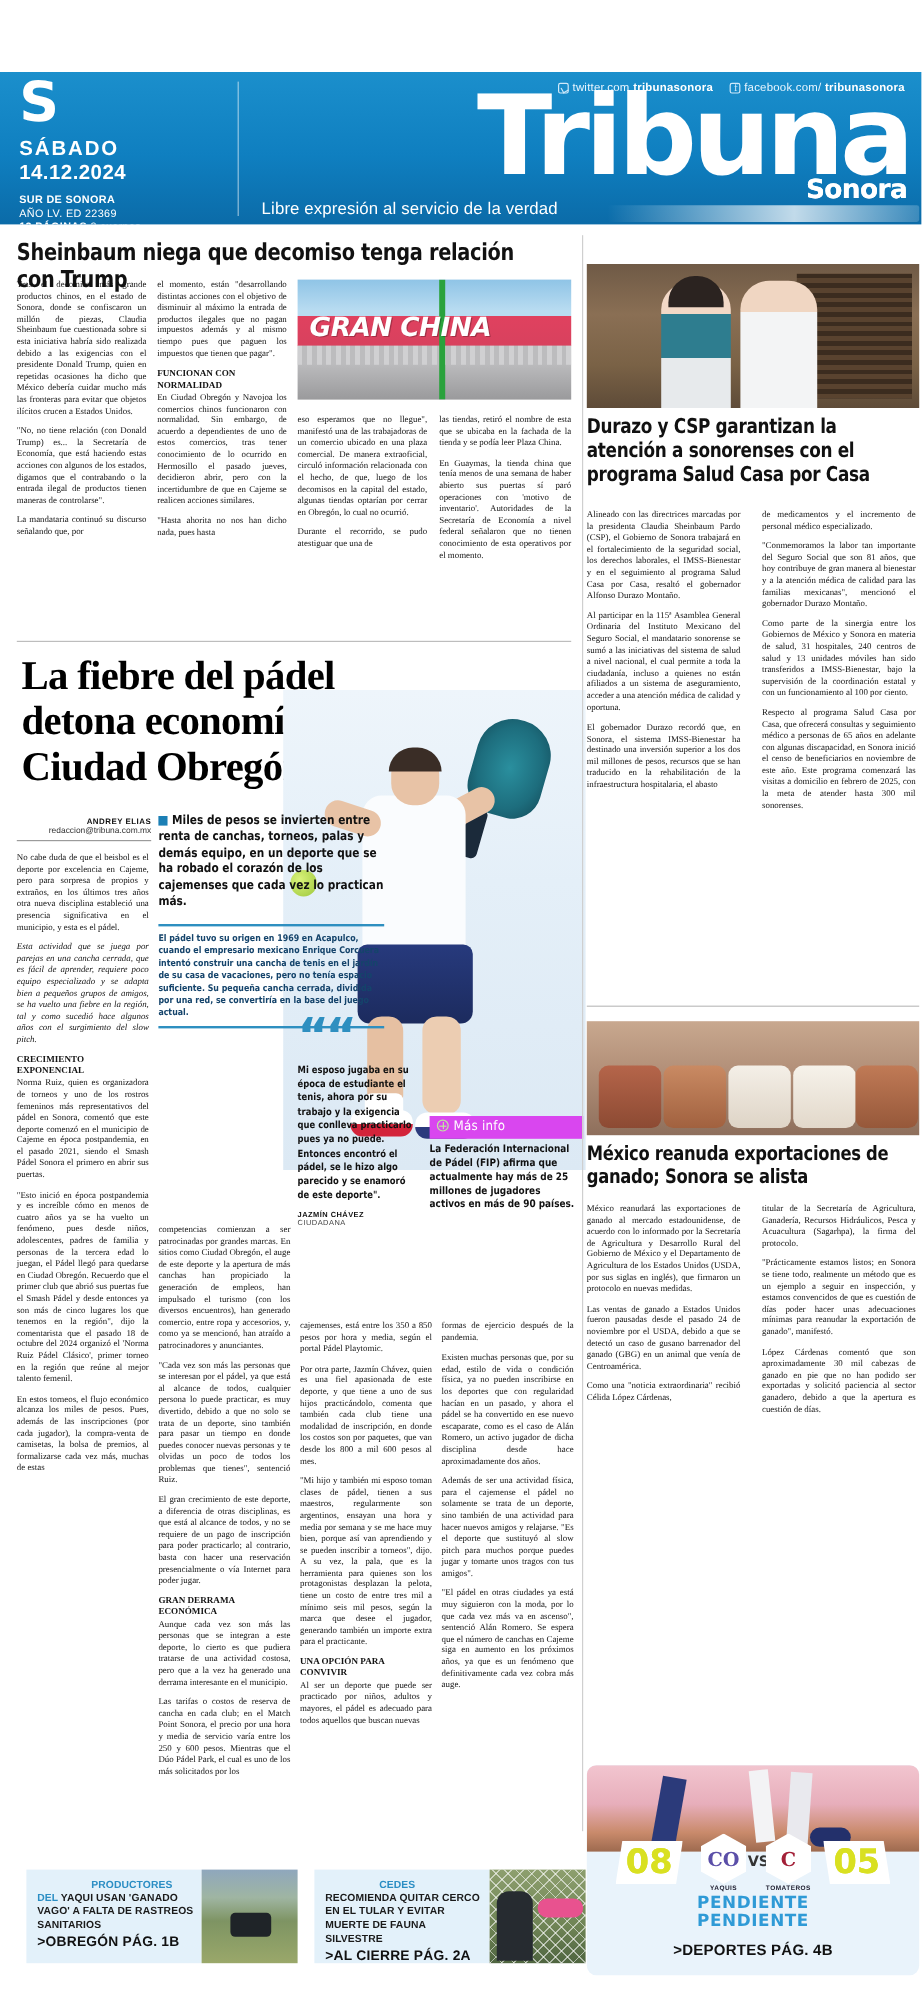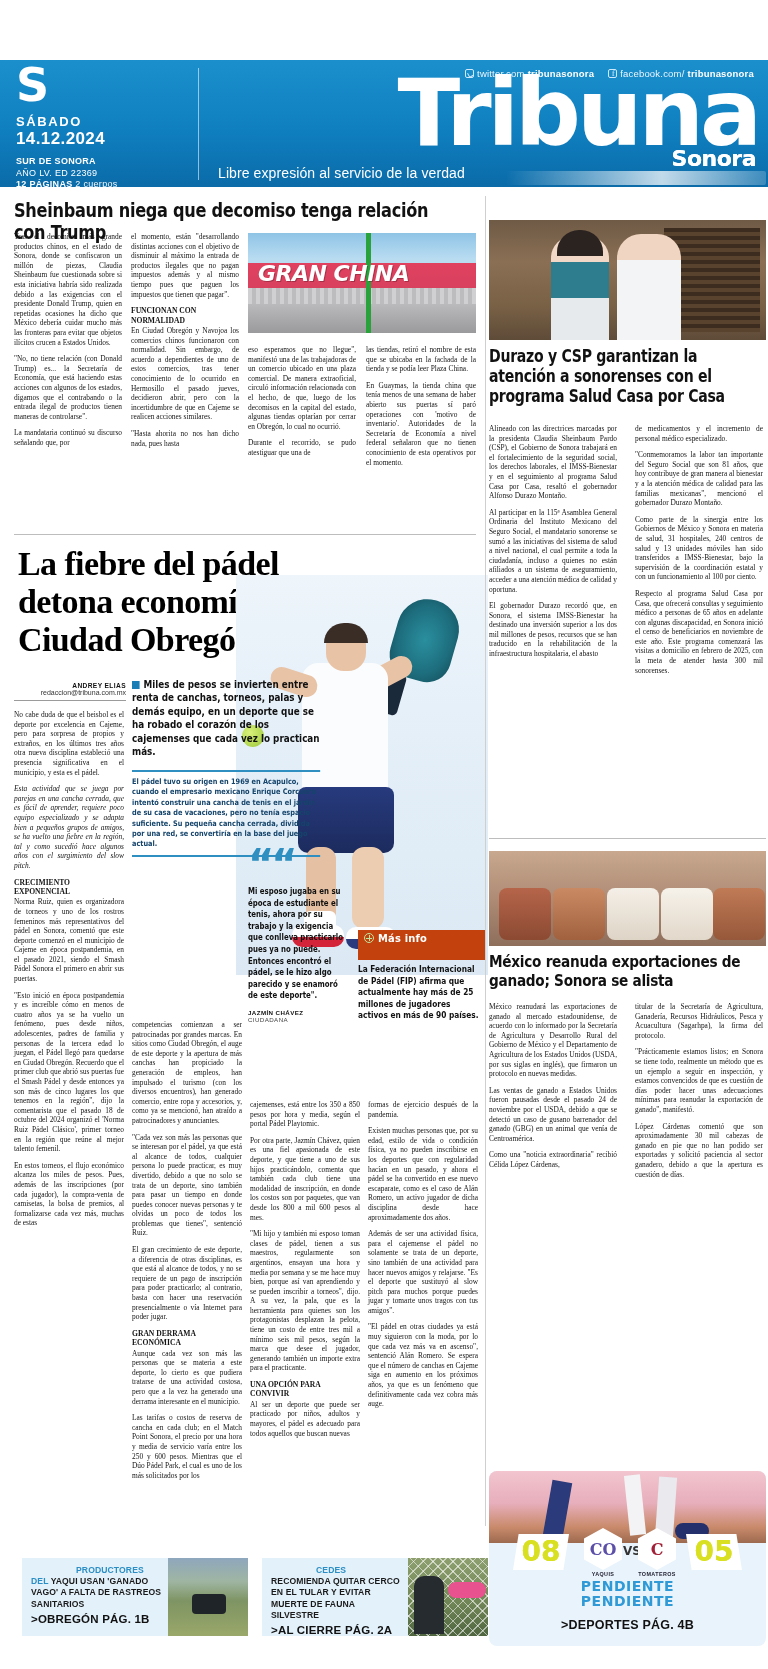--- a/index.html
+++ b/index.html
@@ -18,21 +18,21 @@
     overflow: hidden;
   }
   .mh-left {
     position: absolute; left: 16px; top: 6px; width: 172px; height: 118px;
     color: #fff; font-family: "Liberation Sans", sans-serif;
   }
   .mh-s {
     font-size: 46px; font-weight: 700; line-height: 38px; letter-spacing: -1px;
     font-family: "DejaVu Sans", sans-serif;
   }
-  .mh-day { font-size: 13px; font-weight: 700; letter-spacing: 1.6px; margin-top: 10px; }
+  .mh-day { font-size: 17px; font-weight: 700; letter-spacing: 1.6px; margin-top: 10px; }
   .mh-date { font-size: 17px; font-weight: 700; letter-spacing: 0.4px; line-height: 19px; }
   .mh-meta { margin-top: 8px; font-size: 9px; line-height: 11.5px; letter-spacing: .3px; }
   .mh-meta b { font-weight: 700; }
   .mh-meta .thin { font-weight: 400; opacity: .95; }
   .mh-rule {
     position: absolute; left: 198px; top: 8px; width: 1px; height: 112px;
     background: rgba(255,255,255,.55);
   }
   .mh-social {
     position: absolute; right: 14px; top: 8px;
@@ -160,23 +160,23 @@
     margin-top: 8px;
     font-family: "DejaVu Sans Condensed","Liberation Sans", sans-serif;
     font-weight: 700; font-size: 8.2px; line-height: 11.6px; color: #111;
     transform: scaleX(.95); transform-origin: left top;
   }
   .pf-quote .qa { margin-top: 7px; font-family: "Liberation Sans", sans-serif; font-size: 6.2px; font-weight: 700; letter-spacing: .4px; color:#111; }
   .pf-quote .qr { font-family: "Liberation Sans", sans-serif; font-size: 6.2px; color:#444; letter-spacing:.4px; }
 
   .pf-info { position: absolute; left: 358px; top: 930px; width: 128px; }
   .pf-info .hd {
-    background: #c2410c; color: #fff; height: 30px; line-height: 17px;
+    background: #d946ef; color: #fff; height: 19px; line-height: 17px;
     font-family: "DejaVu Sans Condensed","Liberation Sans", sans-serif;
-    font-weight: 700; font-size: 11px; padding-left: 6px; letter-spacing: .2px;
+    font-weight: 400; font-size: 11px; padding-left: 6px; letter-spacing: .2px;
   }
   .pf-info .hd .plus {
     display: inline-block; width: 10px; height: 10px; border: 1.2px solid #bfe6a0; border-radius: 50%;
     position: relative; margin-right: 4px; vertical-align: -1px;
   }
   .pf-info .hd .plus::before, .pf-info .hd .plus::after {
     content:""; position:absolute; background:#bfe6a0;
   }
   .pf-info .hd .plus::before { left: 3.6px; top: 1.4px; width: 1.4px; height: 5.4px; }
   .pf-info .hd .plus::after { left: 1.4px; top: 3.6px; width: 5.4px; height: 1.4px; }
@@ -467,21 +467,21 @@
     <p>Norma Ruiz, quien es organizadora de torneos y uno de los rostros femeninos más representativos del pádel en Sonora, comentó que este deporte comenzó en el municipio de Cajeme en época postpandemia, en el pasado 2021, siendo el Smash Pádel Sonora el primero en abrir sus puertas.</p>
     <p>"Esto inició en época postpandemia y es increíble cómo en menos de cuatro años ya se ha vuelto un fenómeno, pues desde niños, adolescentes, padres de familia y personas de la tercera edad lo juegan, el Pádel llegó para quedarse en Ciudad Obregón. Recuerdo que el primer club que abrió sus puertas fue el Smash Pádel y desde entonces ya son más de cinco lugares los que tenemos en la región", dijo la comentarista que el pasado 18 de octubre del 2024 organizó el 'Norma Ruiz Pádel Clásico', primer torneo en la región que reúne al mejor talento femenil.</p>
     <p>En estos torneos, el flujo económico alcanza los miles de pesos. Pues, además de las inscripciones (por cada jugador), la compra-venta de camisetas, la bolsa de premios, al formalizarse cada vez más, muchas de estas</p>
   </div>
 
   <div class="body-col pcol c2">
     <p>competencias comienzan a ser patrocinadas por grandes marcas. En sitios como Ciudad Obregón, el auge de este deporte y la apertura de más canchas han propiciado la generación de empleos, han impulsado el turismo (con los diversos encuentros), han generado comercio, entre ropa y accesorios, y, como ya se mencionó, han atraído a patrocinadores y anunciantes.</p>
     <p>"Cada vez son más las personas que se interesan por el pádel, ya que está al alcance de todos, cualquier persona lo puede practicar, es muy divertido, debido a que no solo se trata de un deporte, sino también para pasar un tiempo en donde puedes conocer nuevas personas y te olvidas un poco de todos los problemas que tienes", sentenció Ruiz.</p>
     <p>El gran crecimiento de este deporte, a diferencia de otras disciplinas, es que está al alcance de todos, y no se requiere de un pago de inscripción para poder practicarlo; al contrario, basta con hacer una reservación presencialmente o vía Internet para poder jugar.</p>
     <p class="sub">GRAN DERRAMA ECONÓMICA</p>
-    <p>Aunque cada vez son más las personas que se materia a este deporte, lo cierto es que pudiera tratarse de una actividad costosa, pero que a la vez ha generado una derrama interesante en el municipio.</p>
+    <p>Aunque cada vez son más las personas que se integran a este deporte, lo cierto es que pudiera tratarse de una actividad costosa, pero que a la vez ha generado una derrama interesante en el municipio.</p>
     <p>Las tarifas o costos de reserva de cancha en cada club; en el Match Point Sonora, el precio por una hora y media de servicio varía entre los 250 y 600 pesos. Mientras que el Dúo Pádel Park, el cual es uno de los más solicitados por los</p>
   </div>
 
   <div class="body-col pcol c3">
     <p>cajemenses, está entre los 350 a 850 pesos por hora y media, según el portal Pádel Playtomic.</p>
     <p>Por otra parte, Jazmín Chávez, quien es una fiel apasionada de este deporte, y que tiene a uno de sus hijos practicándolo, comenta que también cada club tiene una modalidad de inscripción, en donde los costos son por paquetes, que van desde los 800 a mil 600 pesos al mes.</p>
     <p>"Mi hijo y también mi esposo toman clases de pádel, tienen a sus maestros, regularmente son argentinos, ensayan una hora y media por semana y se me hace muy bien, porque así van aprendiendo y se pueden inscribir a torneos", dijo. A su vez, la pala, que es la herramienta para quienes son los protagonistas desplazan la pelota, tiene un costo de entre tres mil a mínimo seis mil pesos, según la marca que desee el jugador, generando también un importe extra para el practicante.</p>
     <p class="sub">UNA OPCIÓN PARA CONVIVIR</p>
     <p>Al ser un deporte que puede ser practicado por niños, adultos y mayores, el pádel es adecuado para todos aquellos que buscan nuevas</p>
   </div>

